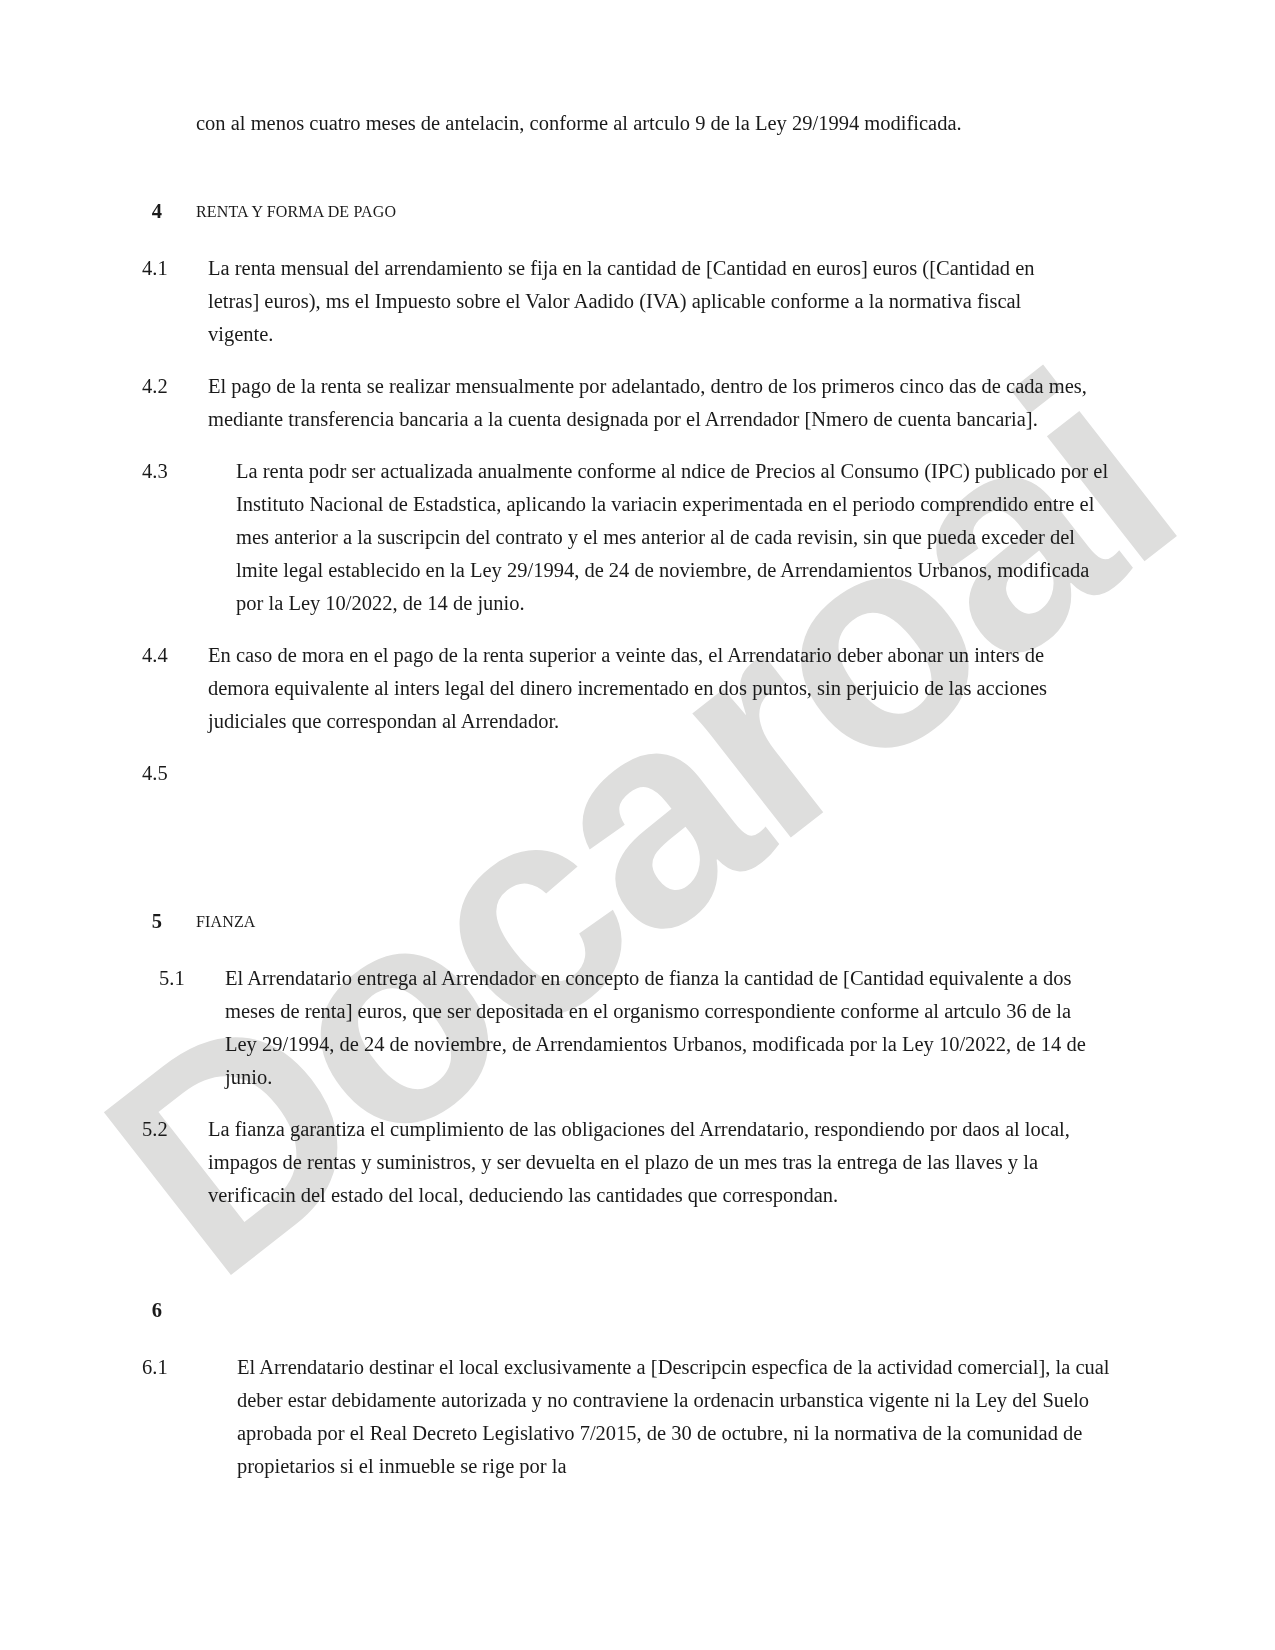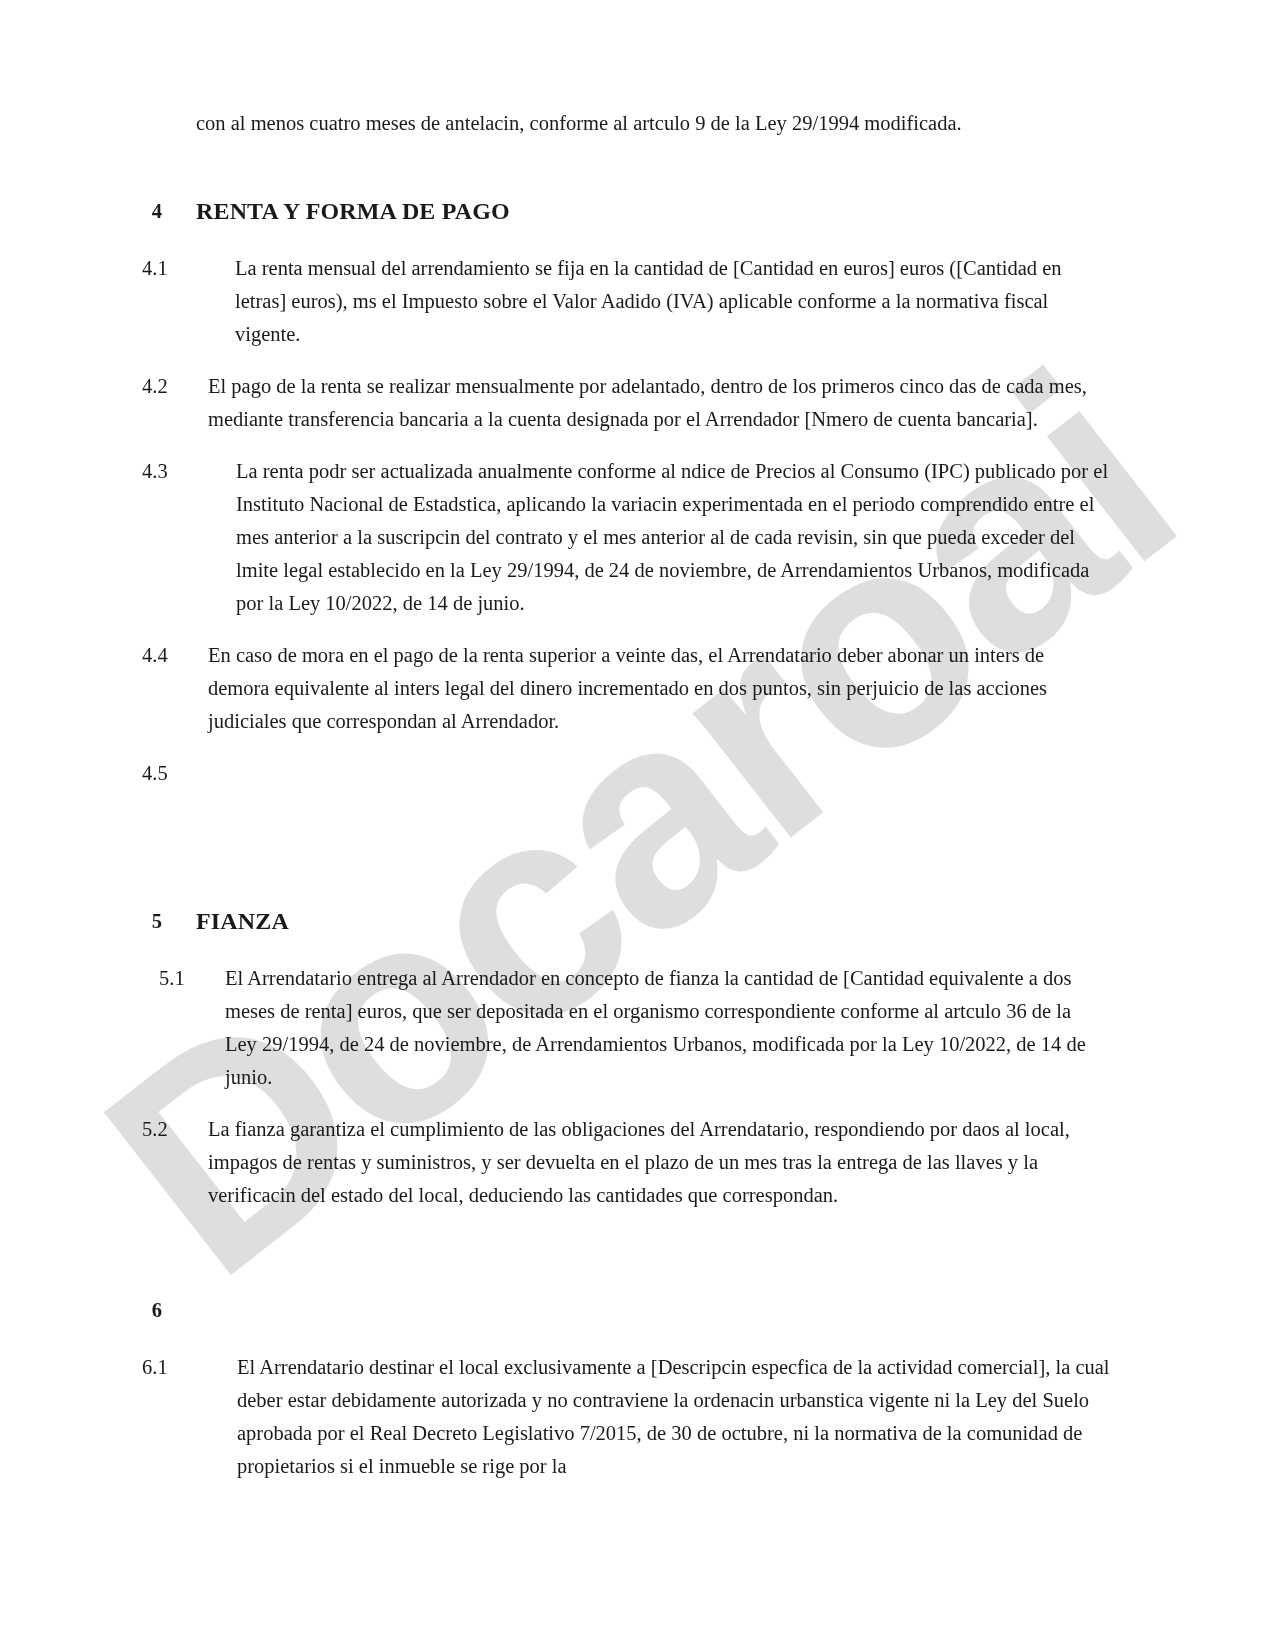--- a/index.html
+++ b/index.html
@@ -84,22 +84,22 @@
   .section-head .num {
     width: 196px;
     padding-right: 34px;
     box-sizing: border-box;
     text-align: right;
     font-size: 20.5px;
     font-weight: 700;
     line-height: 33px;
   }
   .section-head .title {
-    font-size: 24px;
-    font-weight: 700;
+    font-size: 16px;
+    font-weight: 400;
     line-height: 33px;
     letter-spacing: 0.15px;
   }
 
   
   .clause {
     position: absolute;
     left: 0;
     width: 1275px;
     display: flex;
@@ -133,21 +133,21 @@
     <div id="watermark-text">Docaroai</div>
   </div>
 
   <div id="content">
     <div class="doc-body" id="doc-body">
       <div class="cont-para" id="cont-para">con al menos cuatro meses de antelacin, conforme al artculo 9 de la Ley 29/1994 modificada.</div>
     <div class="section-head" style="top: 195px;">
           <div class="num">4</div>
           <div class="title">RENTA Y FORMA DE PAGO</div>
         </div>
-        <div class="clause" style="top: 252px; gap: 27px;">
+        <div class="clause" style="top: 252px;">
           <div class="num">4.1</div>
           <div class="txt">La renta mensual del arrendamiento se fija en la cantidad de [Cantidad en euros] euros ([Cantidad en letras] euros), ms el Impuesto sobre el Valor Aadido (IVA) aplicable conforme a la normativa fiscal vigente.</div>
         </div>
         <div class="clause" style="top: 370px;">
           <div class="num">4.2</div>
           <div class="txt">El pago de la renta se realizar mensualmente por adelantado, dentro de los primeros cinco das de cada mes, mediante transferencia bancaria a la cuenta designada por el Arrendador [Nmero de cuenta bancaria].</div>
         </div>
         <div class="clause" style="top: 455px; gap: 28px;">
           <div class="num">4.3</div>
           <div class="txt">La renta podr ser actualizada anualmente conforme al ndice de Precios al Consumo (IPC) publicado por el Instituto Nacional de Estadstica, aplicando la variacin experimentada en el periodo comprendido entre el mes anterior a la suscripcin del contrato y el mes anterior al de cada revisin, sin que pueda exceder del lmite legal establecido en la <b>Ley 29/1994, de 24 de noviembre, de Arrendamientos Urbanos</b>, modificada por la <b>Ley 10/2022, de 14 de junio</b>.</div>

